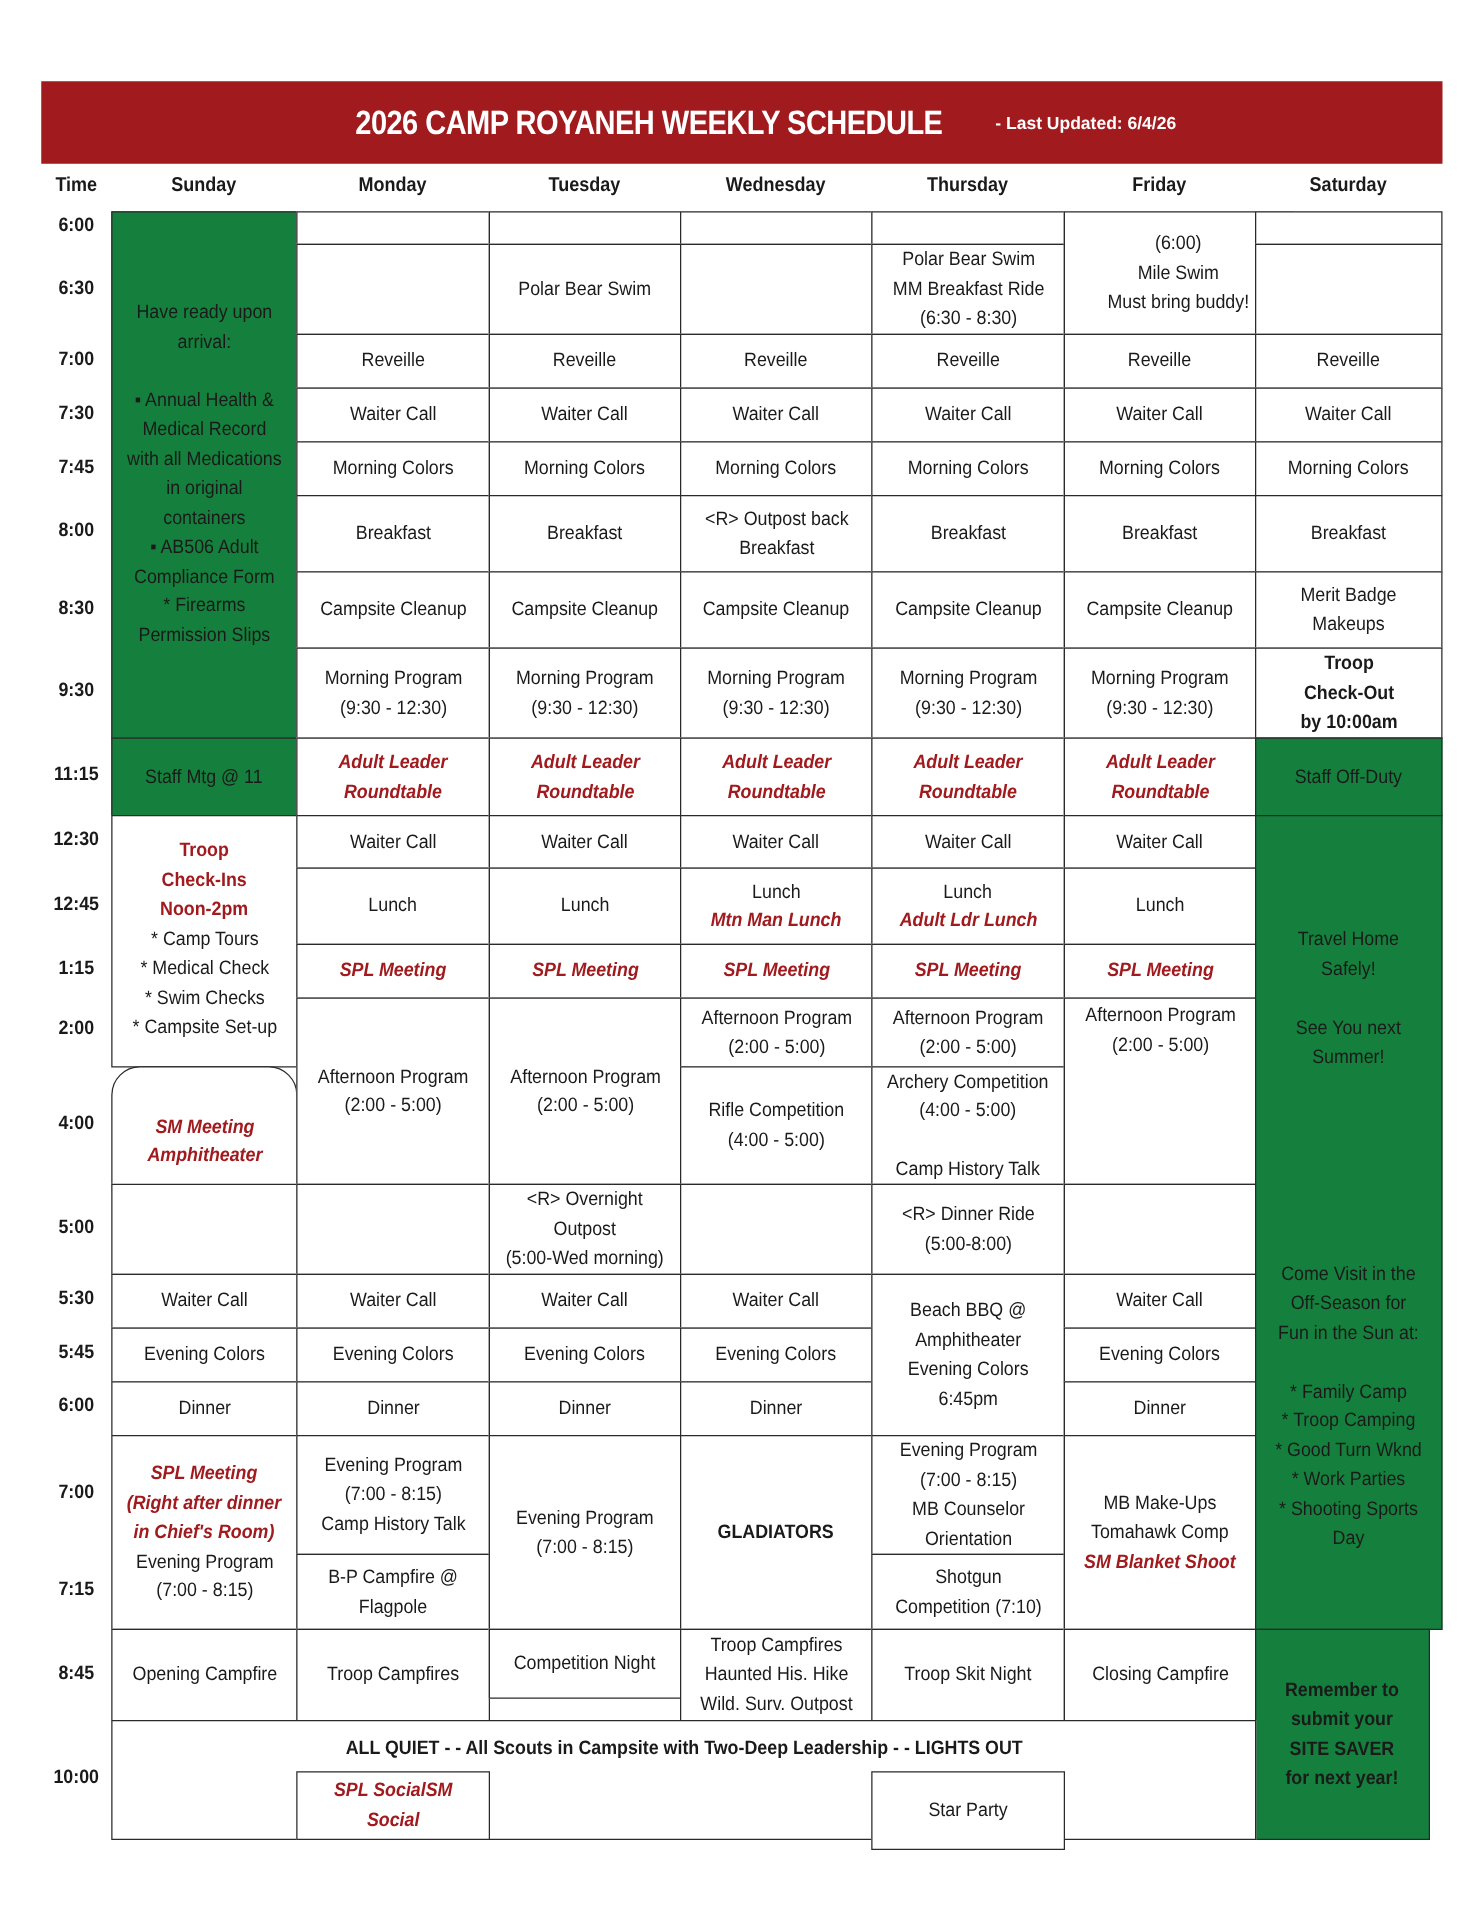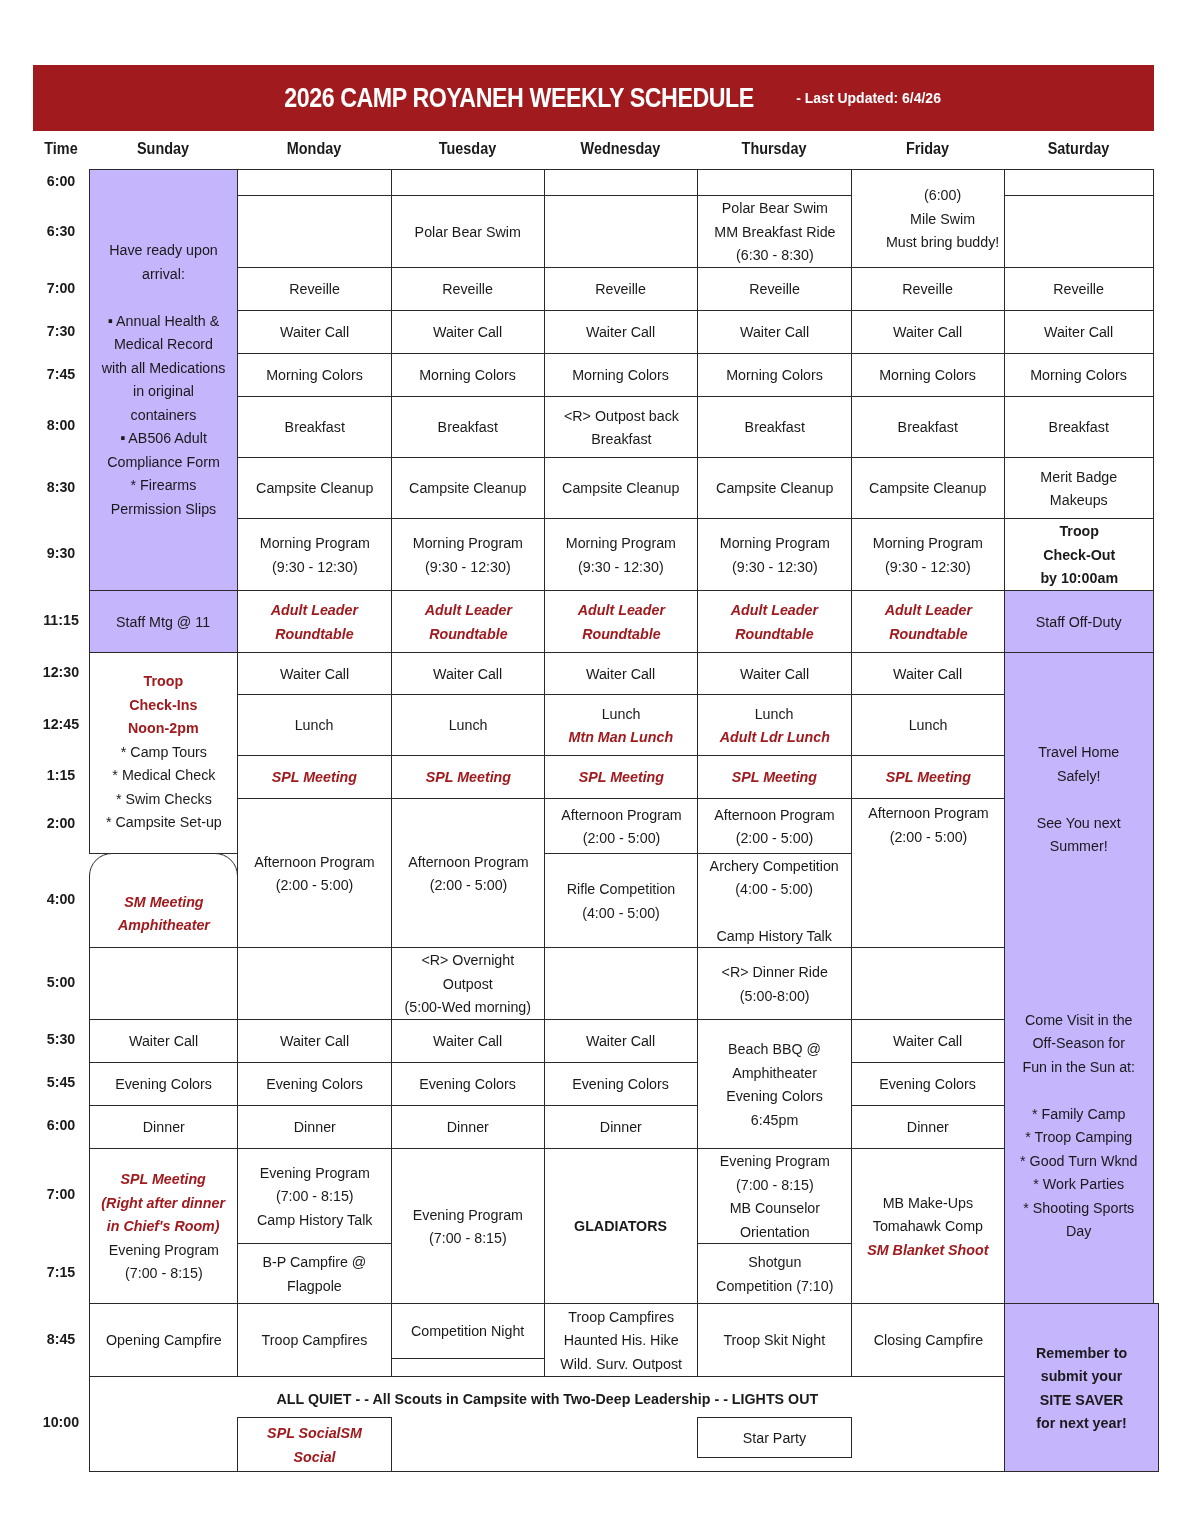--- a/index.html
+++ b/index.html
@@ -4,21 +4,21 @@
 <style>
   html,body{margin:0;padding:0;background:#ffffff;}
   body{width:1187px;height:1536px;position:relative;overflow:hidden;font-family:"Liberation Sans","DejaVu Sans",sans-serif;color:#1a1a1a;}
   .banner{position:absolute;left:33px;top:65px;width:1121px;height:66px;background:#a01a1e;color:#fff;display:flex;align-items:center;justify-content:center;}
   .banner .title{font-size:27px;font-weight:bold;letter-spacing:-0.5px;transform:scaleX(0.86);display:inline-block;white-space:nowrap;}
   .banner .updated{font-size:14px;font-weight:bold;margin-left:4px;}
   .hdr{position:absolute;top:140px;height:22px;font-weight:bold;font-size:16px;text-align:center;transform:scaleX(0.9);}
   .time{position:absolute;left:36px;width:50px;text-align:center;font-weight:bold;font-size:15.5px;transform:scaleX(0.92);}
   .cell{position:absolute;box-sizing:border-box;border:1.5px solid #2a2a2a;display:flex;align-items:center;justify-content:center;text-align:center;font-size:15.5px;line-height:23.5px;background:#fff;padding:0 2px;}
   .cell span.txt{display:block;white-space:pre-line;transform:scaleX(0.92);}
-  .gray{background:#c4b5fd;}
+  .gray{background:#15803d;}
   .red{color:#a01a1e;font-weight:bold;font-style:italic;}
   .bold{font-weight:bold;}
 </style>
 </head>
 <body>
 
 <div class="banner">
   <span class="title">2026 CAMP ROYANEH WEEKLY SCHEDULE</span>
   <span class="updated">- Last Updated: 6/4/26</span>
 </div>
@@ -460,29 +460,29 @@
 Off-Season for
 Fun in the Sun at:
 
 * Family Camp
 * Troop Camping
 * Good Turn Wknd
 * Work Parties
 * Shooting Sports
 Day</span>
 </div>
-<div class="cell gray" style="left:1004px;top:1303px;width:155px;height:169px;">
+<div class="cell gray" style="left:1004px;top:1303px;width:140px;height:169px;">
     <span class="txt bold">Remember to
 submit your
 SITE SAVER
 for next year!</span>
   </div>
 
 <div class="cell" style="left:89px;top:1376px;width:916px;height:96px;align-items:flex-start;padding-top:10px;">
     <span class="txt bold">ALL QUIET - - All Scouts in Campsite with Two-Deep Leadership - - LIGHTS OUT</span>
   </div>
 <div class="cell" style="left:237px;top:1417px;width:155px;height:55px;">
     <span class="txt red">SPL SocialSM
 Social</span>
   </div>
-<div class="cell" style="left:697px;top:1417px;width:155px;height:41px;">
+<div class="cell" style="left:697px;top:1417px;width:155px;height:63px;">
     <span class="txt">Star Party</span>
   </div>
 
 </body></html>

